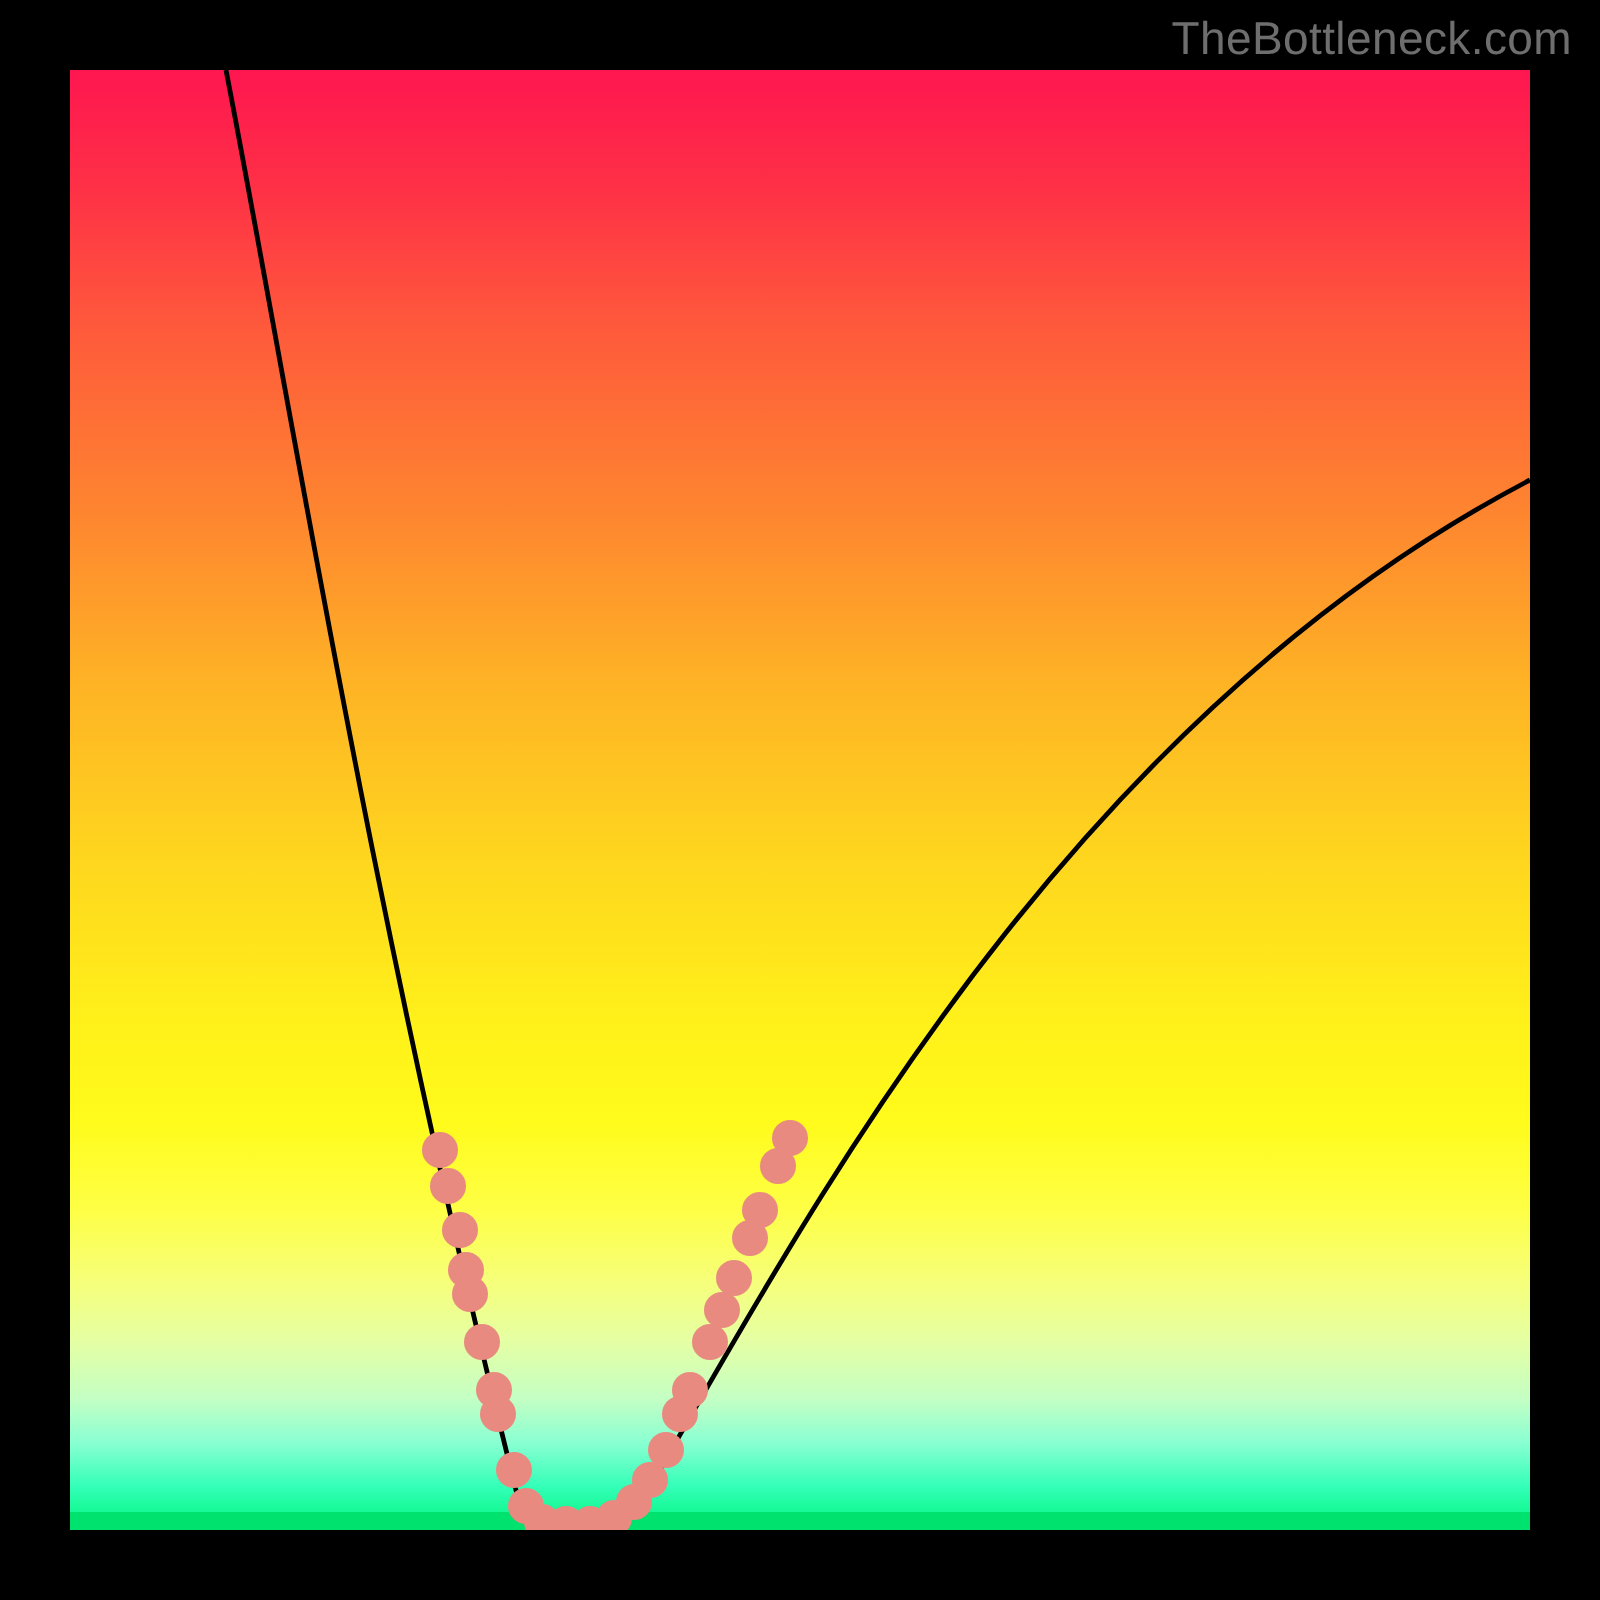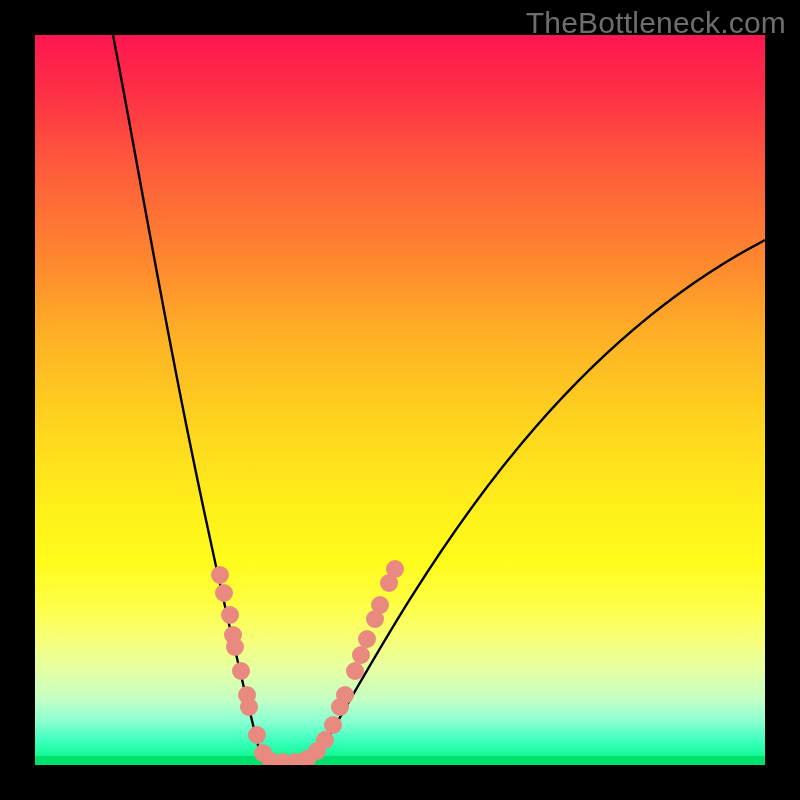--- a/index.html
+++ b/index.html
@@ -15,21 +15,21 @@
     position: relative;
     width: 800px;
     height: 800px;
     background: #000;
   }
   .watermark {
     position: absolute;
     top: 6px;
     right: 14px;
     color: #6e6e6e;
-    font-size: 30px;
+    font-size: 23px;
     font-weight: 400;
     letter-spacing: 0.2px;
     z-index: 5;
   }
   .plot-frame {
     position: absolute;
     left: 35px;
     top: 35px;
     width: 730px;
     height: 730px;

